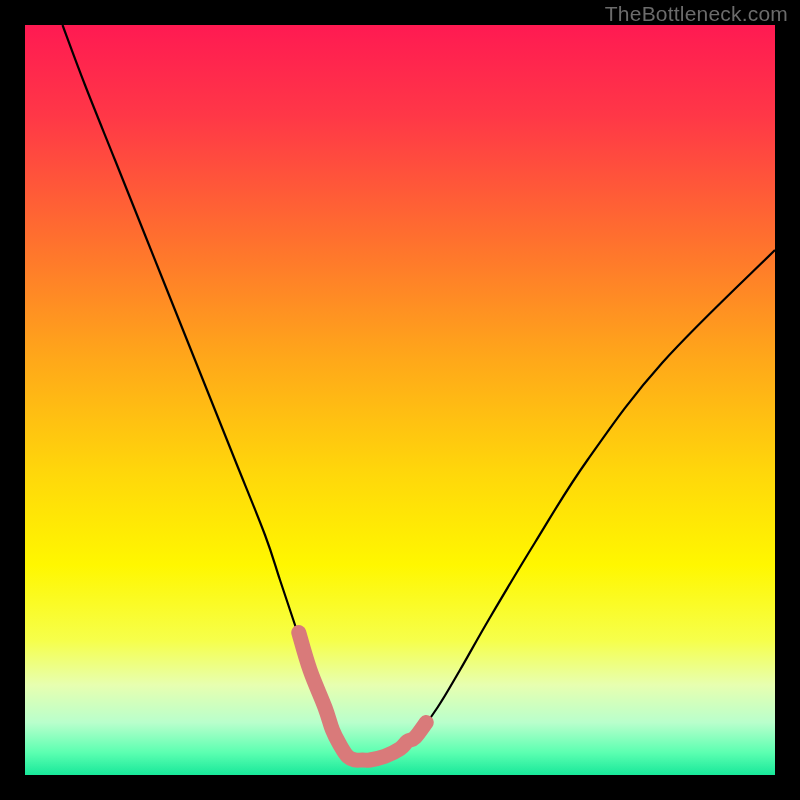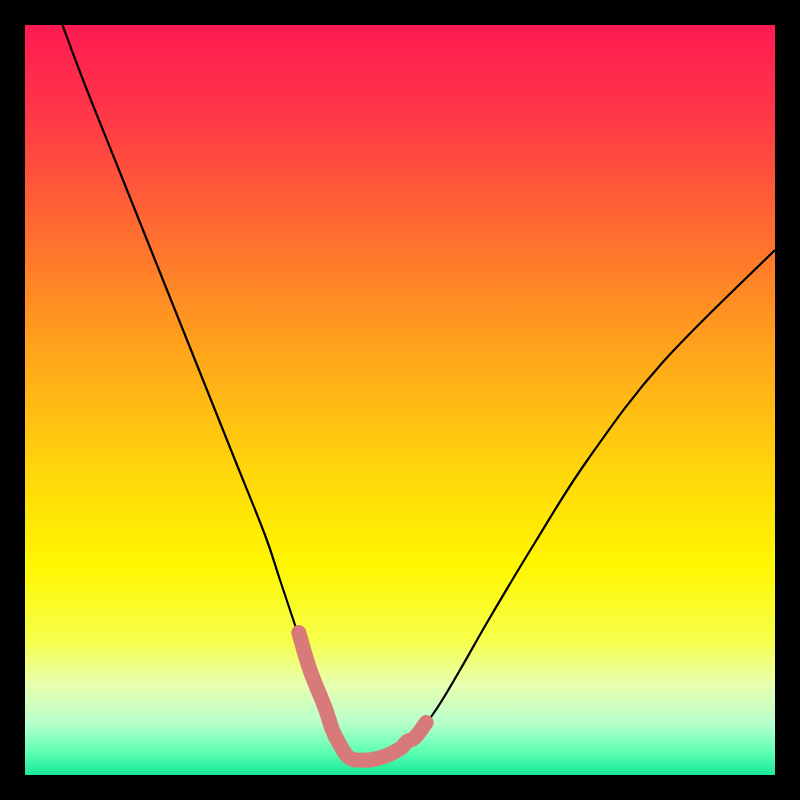--- a/index.html
+++ b/index.html
@@ -71,13 +71,14 @@
             <stop offset="100%" stop-color="#18e89a"></stop>
           </linearGradient>
       </defs>
       <rect x="0" y="0" width="750" height="750" fill="url(#bg-grad)"></rect>
     </svg>
     <svg class="curve-svg" viewBox="0 0 750 750" preserveAspectRatio="none">
       <path id="curve-path" fill="none" stroke="#000000" stroke-width="2.2" d="M 37.50 0.00 C 41.55 10.80, 50.55 35.70, 60.00 60.00 C 69.45 84.30, 79.20 108.00, 90.00 135.00 C 100.80 162.00, 109.20 183.00, 120.00 210.00 C 130.80 237.00, 139.20 258.00, 150.00 285.00 C 160.80 312.00, 169.20 333.00, 180.00 360.00 C 190.80 387.00, 199.20 408.00, 210.00 435.00 C 220.80 462.00, 231.90 488.40, 240.00 510.00 C 248.10 531.60, 249.60 538.80, 255.00 555.00 C 260.40 571.20, 264.60 583.80, 270.00 600.00 C 275.40 616.20, 279.60 630.15, 285.00 645.00 C 290.40 659.85, 295.95 671.70, 300.00 682.50 C 304.05 693.30, 304.80 698.25, 307.50 705.00 C 310.20 711.75, 312.30 715.27, 315.00 720.00 C 317.70 724.73, 319.80 728.55, 322.50 731.25 C 325.20 733.95, 327.30 734.33, 330.00 735.00 C 332.70 735.67, 334.80 735.00, 337.50 735.00 C 340.20 735.00, 340.95 735.67, 345.00 735.00 C 349.05 734.33, 354.60 733.27, 360.00 731.25 C 365.40 729.23, 369.60 727.13, 375.00 723.75 C 380.40 720.38, 383.25 719.92, 390.00 712.50 C 396.75 705.08, 404.40 694.65, 412.50 682.50 C 420.60 670.35, 425.55 661.20, 435.00 645.00 C 444.45 628.80, 451.50 615.45, 465.00 592.50 C 478.50 569.55, 492.45 545.85, 510.00 517.50 C 527.55 489.15, 539.55 467.40, 562.50 435.00 C 585.45 402.60, 603.75 375.30, 637.50 337.50 C 671.25 299.70, 729.75 245.25, 750.00 225.00"></path>
       <path id="highlight-path" fill="none" stroke="#d97a7a" stroke-width="15" stroke-linecap="round" stroke-linejoin="round" d="M 273.75 607.50 C 275.77 614.25, 280.27 631.50, 285.00 645.00 C 289.73 658.50, 295.95 671.70, 300.00 682.50 C 304.05 693.30, 304.80 698.25, 307.50 705.00 C 310.20 711.75, 312.30 715.27, 315.00 720.00 C 317.70 724.73, 319.80 728.55, 322.50 731.25 C 325.20 733.95, 327.30 734.33, 330.00 735.00 C 332.70 735.67, 334.80 735.00, 337.50 735.00 C 340.20 735.00, 340.95 735.67, 345.00 735.00 C 349.05 734.33, 354.60 733.27, 360.00 731.25 C 365.40 729.23, 370.95 726.45, 375.00 723.75 C 379.05 721.05, 379.80 718.27, 382.50 716.25 C 385.20 714.23, 386.63 715.88, 390.00 712.50 C 393.38 709.13, 399.23 700.20, 401.25 697.50"></path>
     </svg>
   </div>
+  <div class="watermark">TheBottleneck.com</div>
 </div>
 
 </body></html>

